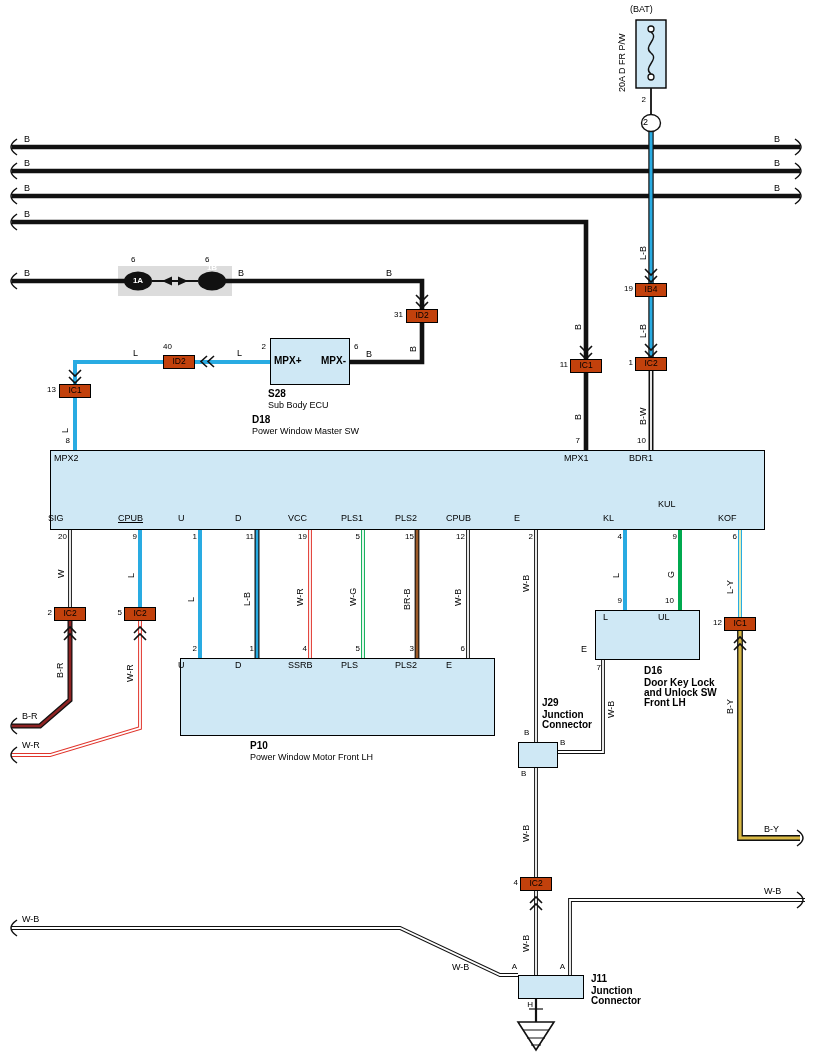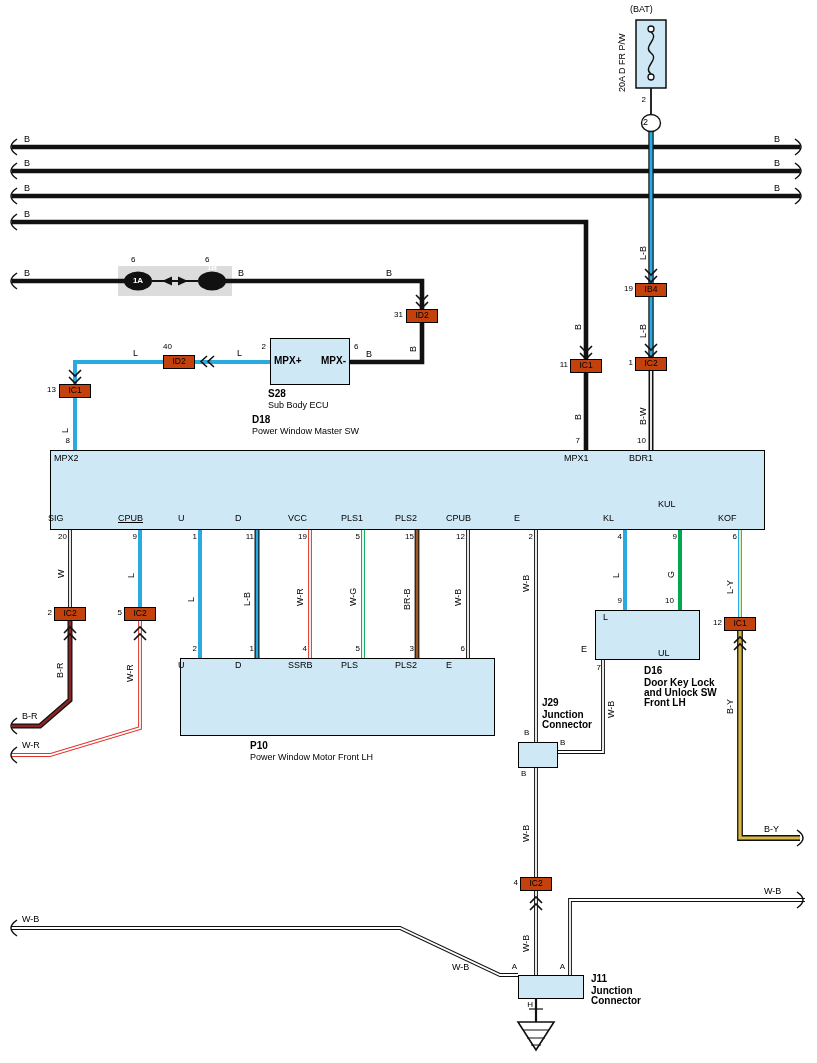--- a/index.html
+++ b/index.html
@@ -296,21 +296,21 @@
   <span class="lbl sm" style="left:521px;top:770px;">B</span>
   <span class="lbl bold" style="left:542px;top:698px;">J29</span>
   <span class="lbl f85" style="left:542px;top:710px;">Junction</span>
   <span class="lbl f85" style="left:542px;top:720px;">Connector</span>
   <span class="lbl vlbl" style="left:607px;top:718px;">W-B</span>
 
   <span class="lbl sm rt" style="left:589px;top:664px;width:12px;">7</span>
   <span class="lbl sm rt" style="left:608px;top:597px;width:14px;">9</span>
   <span class="lbl sm rt" style="left:656px;top:597px;width:18px;">10</span>
   <span class="lbl ctr" style="left:603px;top:613px;width:44px;">L</span>
-  <span class="lbl ctr" style="left:658px;top:613px;width:44px;margin-top:36px;">UL</span>
+  <span class="lbl ctr" style="left:658px;top:613px;width:44px;">UL</span>
   <span class="lbl ctr" style="left:581px;top:645px;width:44px;">E</span>
   <span class="lbl bold" style="left:644px;top:666px;">D16</span>
   <span class="lbl f85" style="left:644px;top:678px;">Door Key Lock</span>
   <span class="lbl f85" style="left:644px;top:688px;">and Unlock SW</span>
   <span class="lbl f85" style="left:644px;top:698px;">Front LH</span>
 
   <span class="lbl sm rt" style="left:706px;top:619px;width:16px;">12</span>
   <span class="lbl vlbl" style="left:726px;top:714px;">B-Y</span>
   <span class="lbl" style="left:764px;top:825px;">B-Y</span>
 

